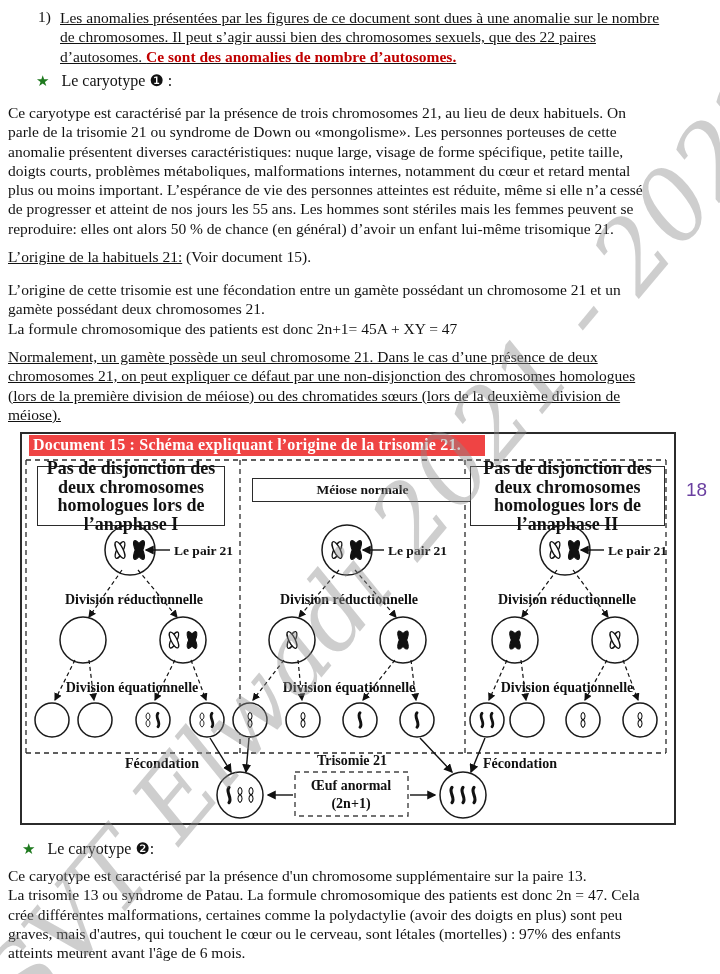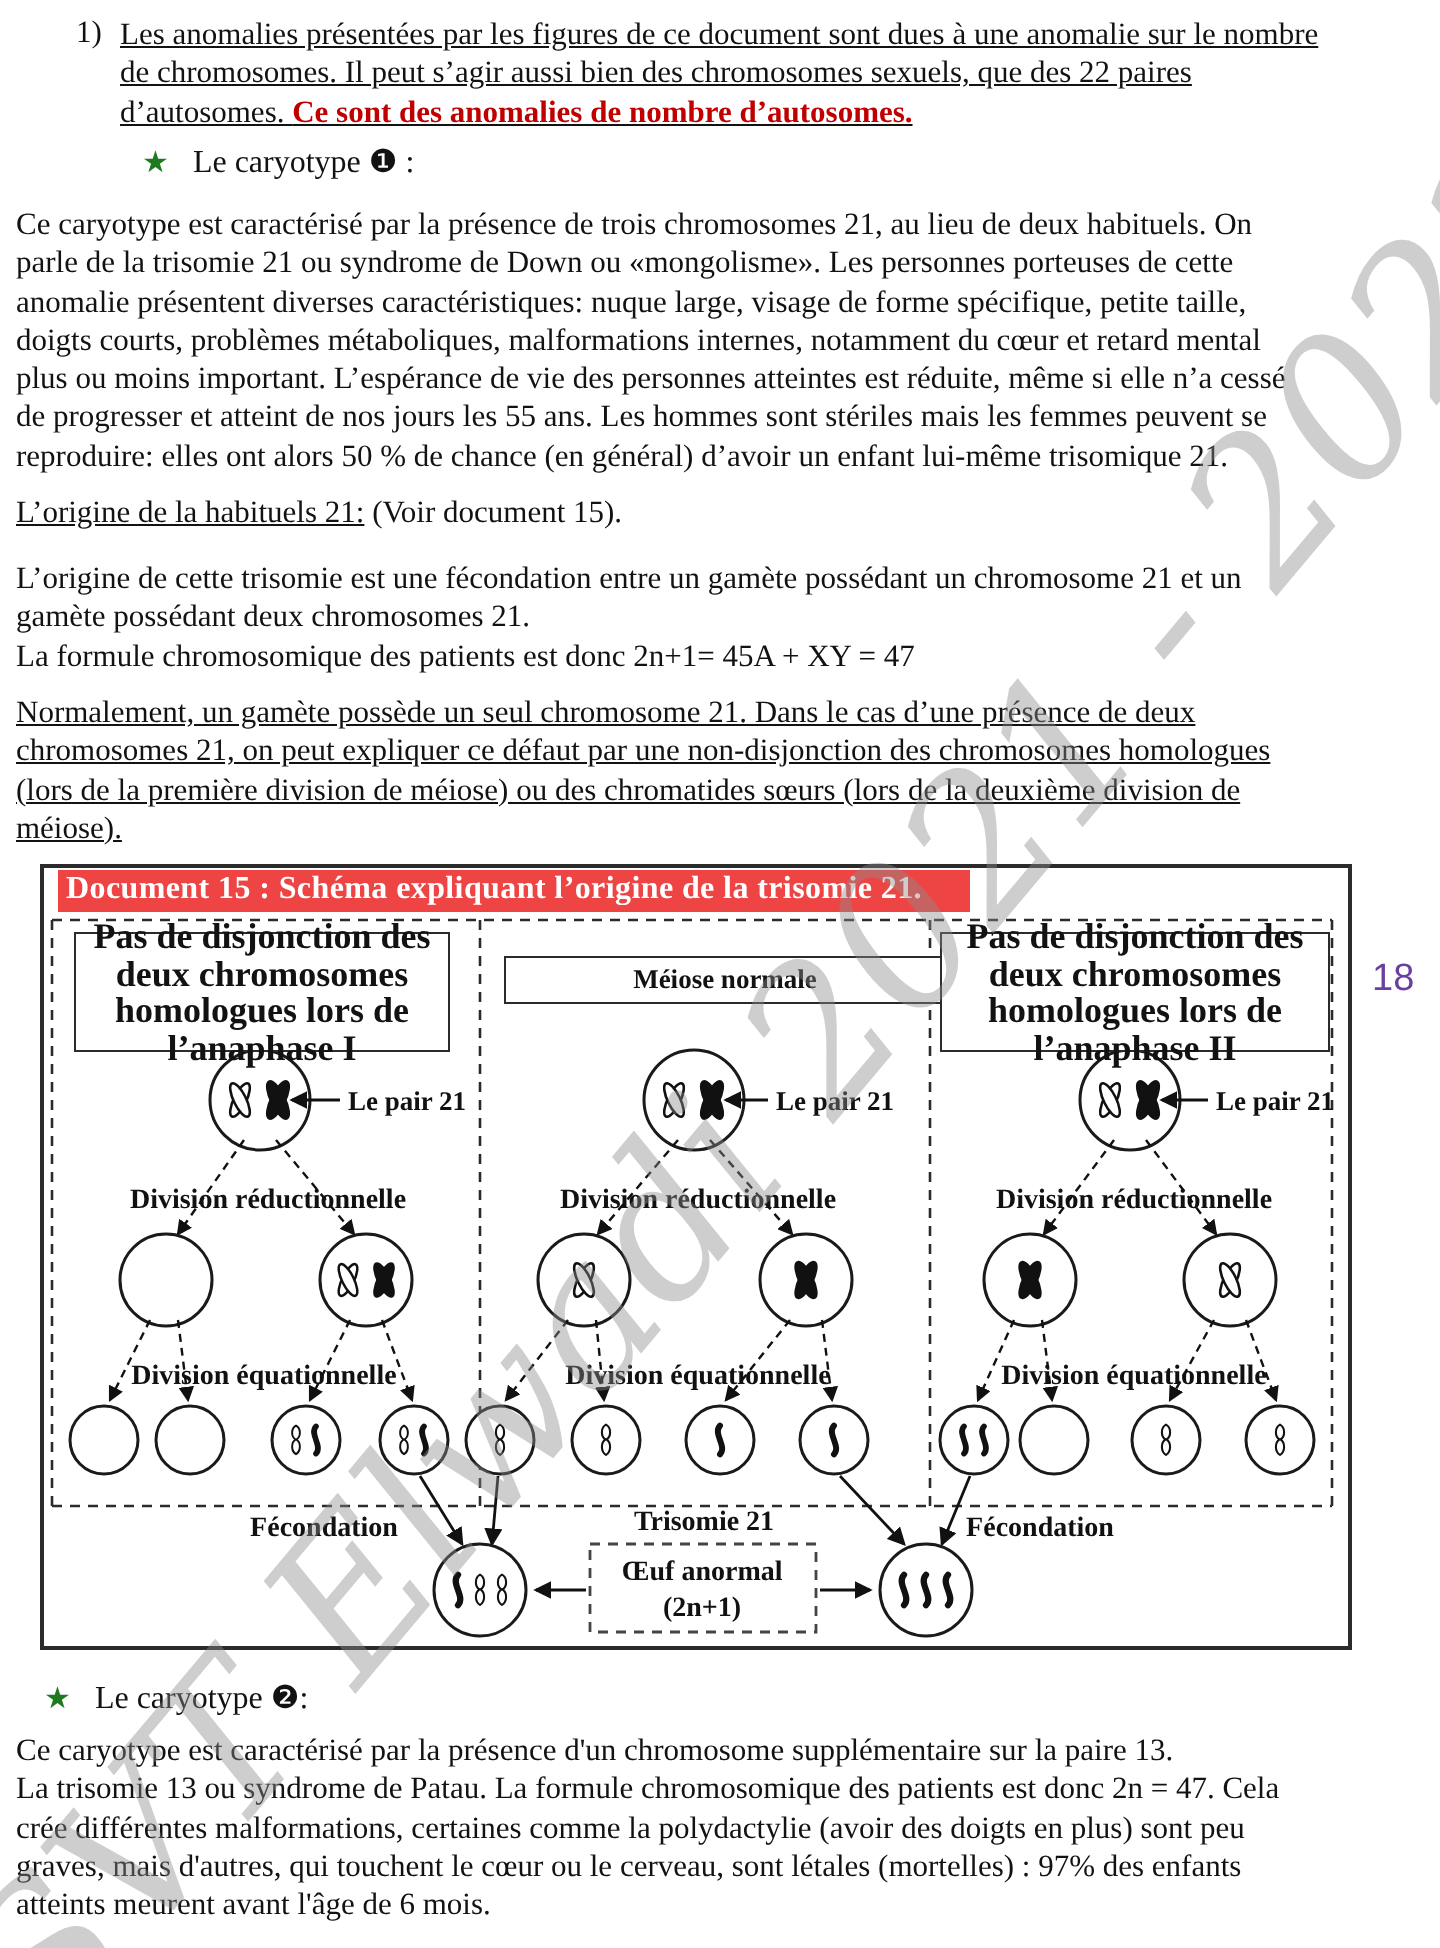--- a/index.html
+++ b/index.html
@@ -58,21 +58,21 @@
   }
 </style>
 </head>
 <body>
 
 <div class="marker" style="left:38px;top:8px;">1)</div>
 <div class="para" style="left:60px;top:8px;text-decoration:underline;"><span>Les anomalies présentées par les figures de ce document sont dues à une anomalie sur le nombre
 de chromosomes. Il peut s’agir aussi bien des chromosomes sexuels, que des 22 paires
 d’autosomes. </span><span class="red">Ce sont des anomalies de nombre d’autosomes.</span></div>
 
-<div class="starline" style="left:36px;top:71px;margin-left:35px;"><span class="star">★</span><span>Le caryotype ❶ :</span></div>
+<div class="starline" style="left:36px;top:71px;"><span class="star">★</span><span>Le caryotype ❶ :</span></div>
 
 <div class="para" style="left:8px;top:103px;">Ce caryotype est caractérisé par la présence de trois chromosomes 21, au lieu de deux habituels. On
 parle de la trisomie 21 ou syndrome de Down ou «mongolisme». Les personnes porteuses de cette
 anomalie présentent diverses caractéristiques: nuque large, visage de forme spécifique, petite taille,
 doigts courts, problèmes métaboliques, malformations internes, notamment du cœur et retard mental
 plus ou moins important. L’espérance de vie des personnes atteintes est réduite, même si elle n’a cessé
 de progresser et atteint de nos jours les 55 ans. Les hommes sont stériles mais les femmes peuvent se
 reproduire: elles ont alors 50 % de chance (en général) d’avoir un enfant lui-même trisomique 21.</div>
 
 <div class="para" style="left:8px;top:247px;"><span class="underl">L’origine de la habituels 21:</span><span> (Voir document 15).</span></div>

